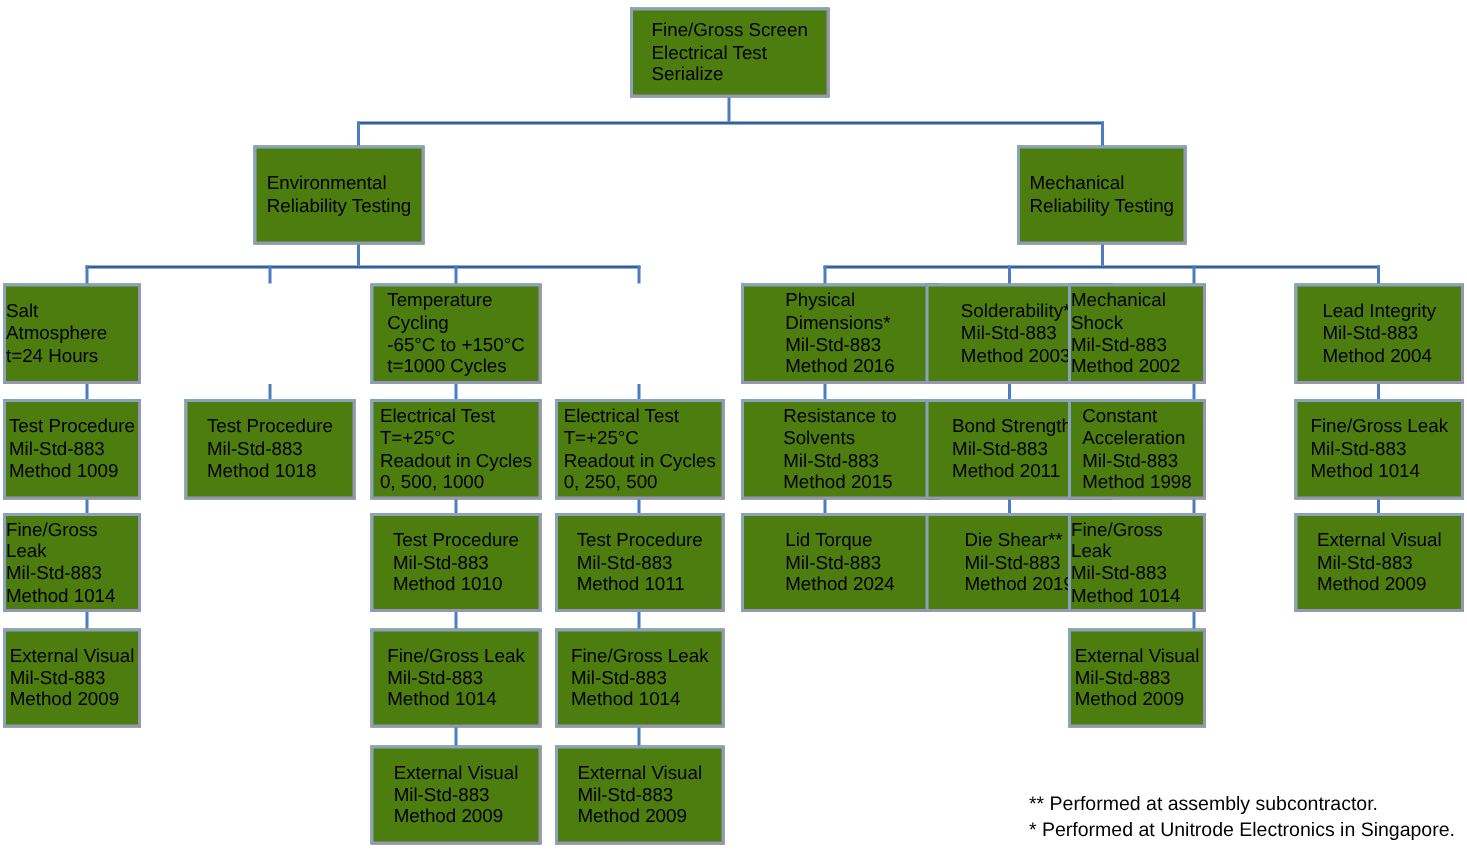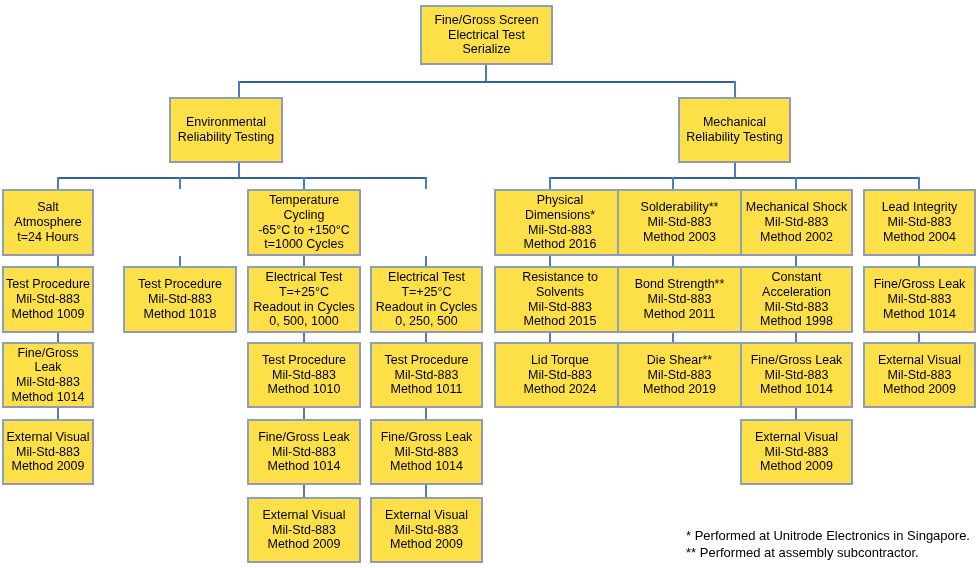--- a/index.html
+++ b/index.html
@@ -2,34 +2,34 @@
 <html><head>
 <meta charset="utf-8">
 <style>
   html,body{margin:0;padding:0;background:#fff;}
   #canvas{
     position:relative;width:978px;height:568px;background:#ffffff;
     font-family:"Liberation Sans", sans-serif;color:#000;overflow:hidden;
   }
   .node{
     position:absolute;box-sizing:border-box;
-    background:#fde047;
+    background:#4d7c0f;
     border:2px solid;
     border-color:#8aa3bd #9595b6 #9595b6 #8aa3bd;
     display:flex;align-items:center;justify-content:center;
-    text-align:center;white-space:pre-line;
+    text-align:left;white-space:pre-line;
     font-size:12.5px;line-height:1.18;
   }
   .v{position:absolute;width:2px;background:#4d7cc0;}
   .h{position:absolute;height:2px;background:#2f6399;}
   
   .c1{left:2px;width:92px}.c2{left:123px;width:114px}
   .c3{left:247px;width:114px}.c4{left:370px;width:113px}
   .c5{left:494px;width:132px}.c6{left:617px;width:125px}
-  .c7{left:740px;width:113px}.c8{left:863px;width:113px}
+  .c7{left:712px;width:92px}.c8{left:863px;width:113px}
   
   .r1{top:189px;height:67px}.r2{top:266px;height:67px}
   .r3{top:342px;height:66px}.r4{top:419px;height:66px}
   .r5{top:497px;height:66px}
   .root-node{left:420px;top:5px;width:133px;height:60px}
   .branch-env{left:169px;top:97px;width:114px;height:66px}
   .branch-mech{left:678px;top:97px;width:113px;height:66px}
   #footnotes{position:absolute;left:686px;top:527px;font-size:13px;line-height:17px;}
 </style>
 </head>
@@ -182,17 +182,17 @@
   <div class="v" style="left:672px;top:333px;height:9px"></div>
 
   <div class="v" style="left:795px;top:256px;height:10px"></div>
   <div class="v" style="left:795px;top:333px;height:9px"></div>
   <div class="v" style="left:795px;top:408px;height:11px"></div>
 
   <div class="v" style="left:918px;top:256px;height:10px"></div>
   <div class="v" style="left:918px;top:333px;height:9px"></div>
 
   <div id="footnotes">
+    <div>** Performed at assembly subcontractor.</div>
     <div>* Performed at Unitrode Electronics in Singapore.</div>
-    <div>** Performed at assembly subcontractor.</div>
   </div>
 
 </div>
 
 </body></html>

